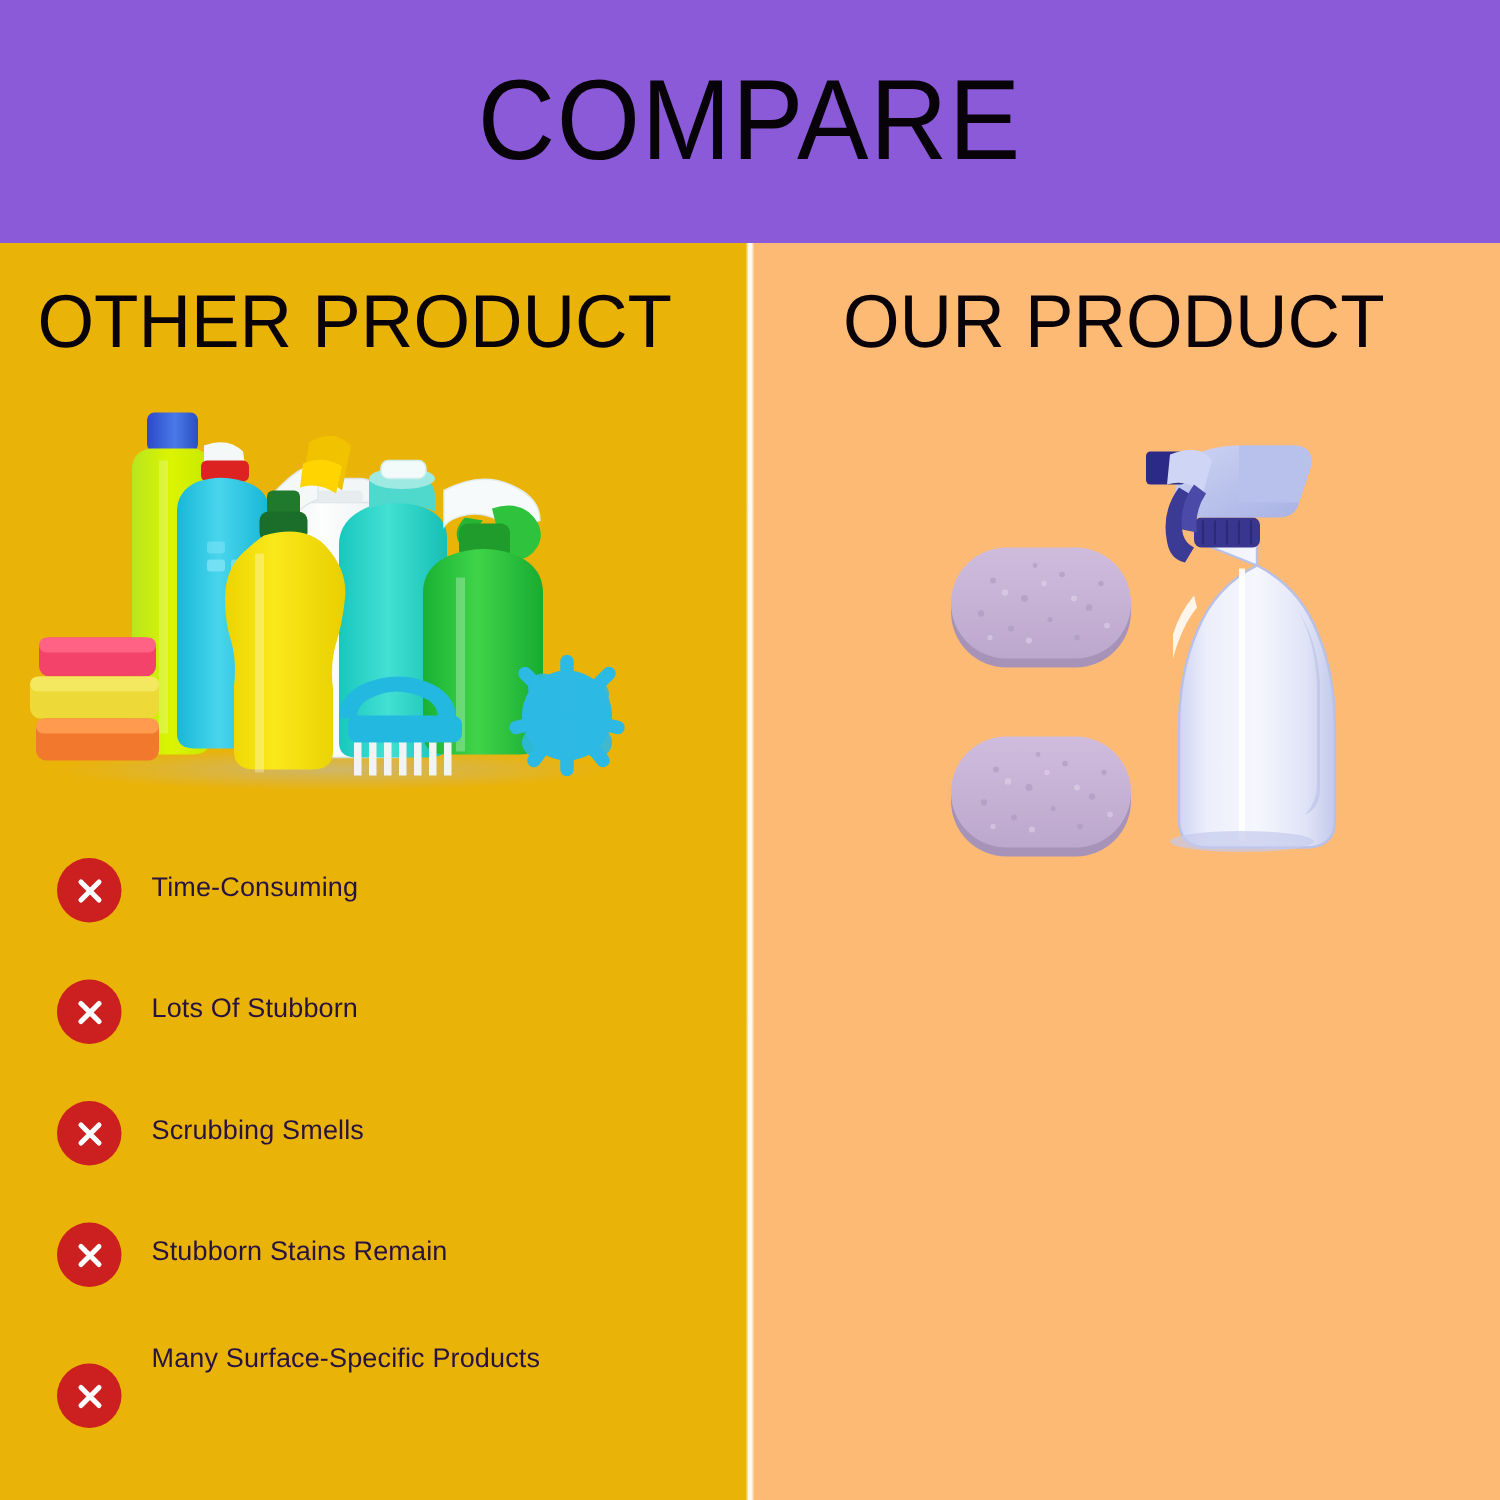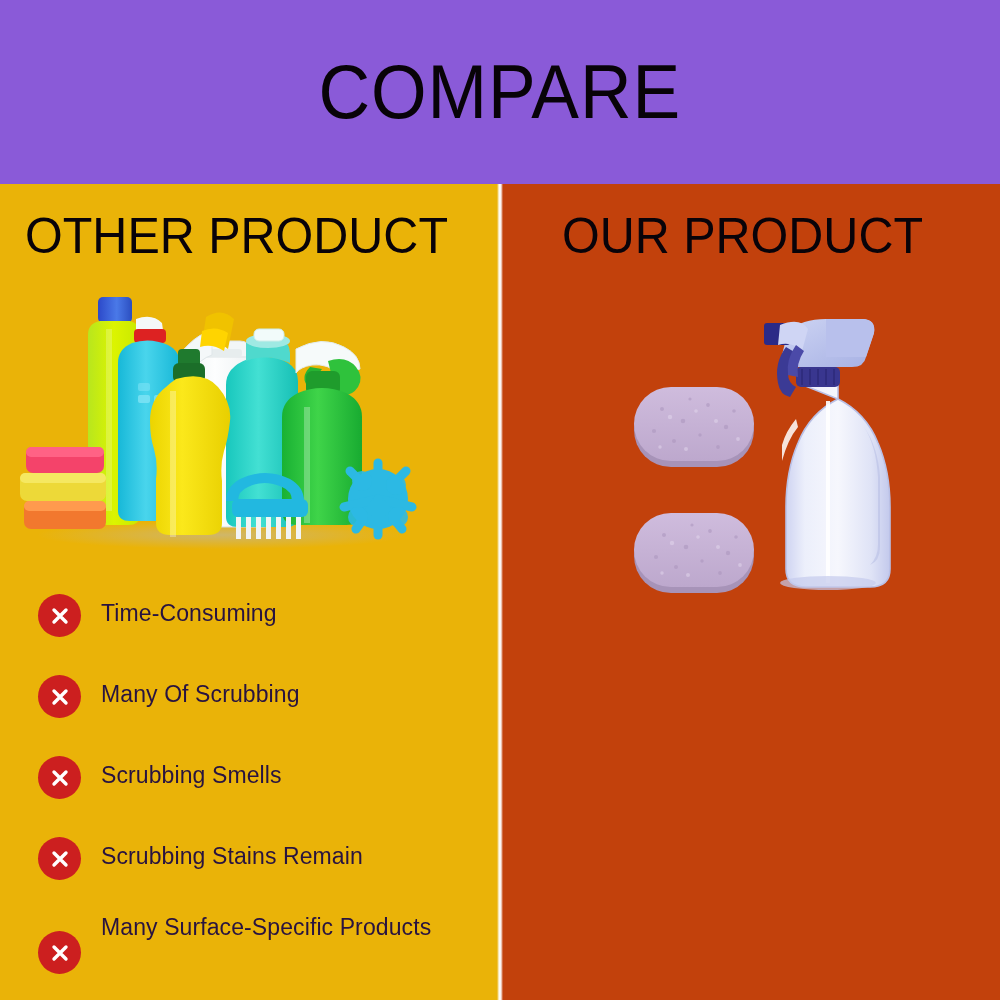--- a/index.html
+++ b/index.html
@@ -17,21 +17,21 @@
     position: relative;
     width: 1000px;
     height: 1000px;
     display: flex;
     flex-direction: column;
     background: #ffffff;
   }
 
   
   .header {
-    height: 184px;
+    height: 162px;
     background: #8a5ad8;
     display: flex;
     align-items: center;
     justify-content: center;
     flex: 0 0 auto;
   }
   .header-title {
     font-family: "Liberation Sans", sans-serif;
     font-size: 76px;
     line-height: 1;
@@ -48,21 +48,21 @@
     position: relative;
   }
   .col {
     position: relative;
     width: 500px;
     height: 838px;
     display: flex;
     flex-direction: column;
   }
   .col-left  { background: #eab308; }
-  .col-right { background: #c2410c; gap: 36px; }
+  .col-right { background: #fdba74; gap: 36px; }
 
   .col-divider {
     position: absolute;
     left: 497px;
     top: 0;
     width: 6px;
     height: 100%;
     background: linear-gradient(to right,
         rgba(255,255,255,0.0) 0%,
         rgba(255,255,255,0.95) 35%,
@@ -123,21 +123,21 @@
     border-radius: 50%;
     display: flex;
     align-items: center;
     justify-content: center;
     margin-top: 14px;
   }
   .badge-bad  { background: #cc1f1f; }
   .badge svg { display: block; }
 
   .feature-label {
-    font-size: 23px;
+    font-size: 18px;
     line-height: 34px;
     color: #281340;
     margin-left: 20px;
     margin-top: 16px;
     max-width: 380px;
   }
   .features-left .feature-label {
     font-weight: 400;
     letter-spacing: 0.1px;
   }
@@ -292,39 +292,39 @@
           </span>
           <span class="feature-label">Time-Consuming</span>
         </div>
 
         <div class="feature-row">
           <span class="badge badge-bad">
             <svg width="22" height="22" viewBox="0 0 22 22">
               <path d="M5 5 L17 17 M17 5 L5 17" stroke="#ffffff" stroke-width="3.4" stroke-linecap="round"></path>
             </svg>
           </span>
-          <span class="feature-label">Many Of Scrubbing</span>
+          <span class="feature-label">Lots Of Stubborn</span>
         </div>
 
         <div class="feature-row">
           <span class="badge badge-bad">
             <svg width="22" height="22" viewBox="0 0 22 22">
               <path d="M5 5 L17 17 M17 5 L5 17" stroke="#ffffff" stroke-width="3.4" stroke-linecap="round"></path>
             </svg>
           </span>
           <span class="feature-label">Scrubbing Smells</span>
         </div>
 
         <div class="feature-row">
           <span class="badge badge-bad">
             <svg width="22" height="22" viewBox="0 0 22 22">
               <path d="M5 5 L17 17 M17 5 L5 17" stroke="#ffffff" stroke-width="3.4" stroke-linecap="round"></path>
             </svg>
           </span>
-          <span class="feature-label">Scrubbing Stains Remain</span>
+          <span class="feature-label">Stubborn Stains Remain</span>
         </div>
 
         <div class="feature-row two-line">
           <span class="badge badge-bad">
             <svg width="22" height="22" viewBox="0 0 22 22">
               <path d="M5 5 L17 17 M17 5 L5 17" stroke="#ffffff" stroke-width="3.4" stroke-linecap="round"></path>
             </svg>
           </span>
           <span class="feature-label">Many Surface-Specific Products</span>
         </div>

